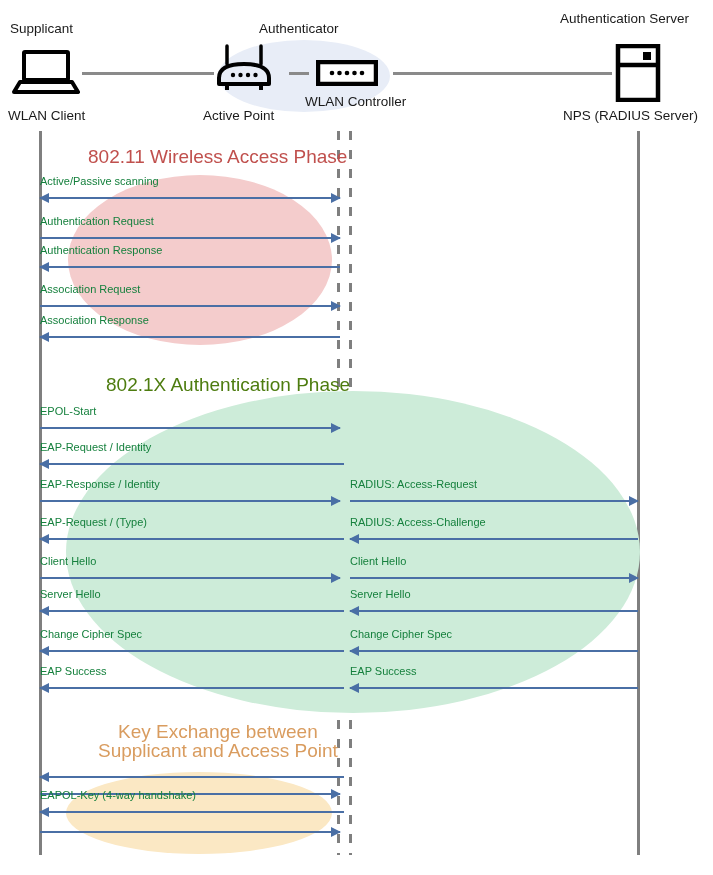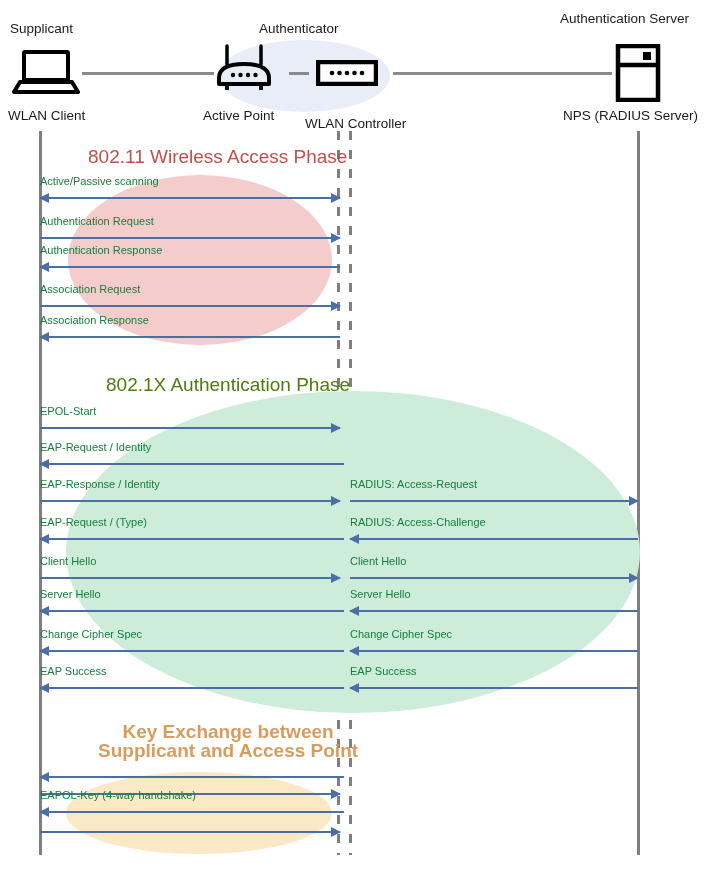--- a/index.html
+++ b/index.html
@@ -182,35 +182,35 @@
   <div class="icon" style="left:615px; top:44px;">
     <svg width="46" height="58" viewBox="0 0 46 58" xmlns="http://www.w3.org/2000/svg">
       <rect x="3" y="2" width="40" height="54" fill="#fff" stroke="#000" stroke-width="4.5"></rect>
       <line x1="3" y1="21" x2="43" y2="21" stroke="#000" stroke-width="4.5"></line>
       <rect x="28" y="8" width="8" height="8" fill="#000"></rect>
     </svg>
   </div>
 
   <div class="device-label" style="left:8px; top:109px;">WLAN Client</div>
   <div class="device-label" style="left:203px; top:109px;">Active Point</div>
-  <div class="device-label" style="left:305px; top:117px;">WLAN Controller</div>
+  <div class="device-label" style="left:305px; top:95px;">WLAN Controller</div>
   <div class="device-label" style="left:563px; top:109px;">NPS (RADIUS Server)</div>
 
   <div class="lifeline" style="left:39px; top:131px; height:724px;"></div>
   <div class="lifeline-dashed" style="left:337px; top:131px; height:724px;"></div>
   <div class="lifeline-dashed" style="left:349px; top:131px; height:724px;"></div>
   <div class="lifeline" style="left:637px; top:131px; height:724px;"></div>
 
   <div id="phase-layer">
       <div class="phase-ellipse" style="left: 68px; top: 175px; width: 264px; height: 170px; background: rgb(244, 204, 204);"></div>
       <div class="phase-title" style="left: 88px; top: 147px; color: rgb(192, 80, 77);">802.11 Wireless Access Phase</div>
       <div class="phase-ellipse" style="left: 66px; top: 391px; width: 574px; height: 322px; background: rgb(205, 236, 217);"></div>
       <div class="phase-title" style="left: 106px; top: 375px; color: #4d7c0f;">802.1X Authentication Phase</div>
       <div class="phase-ellipse" style="left: 66px; top: 772px; width: 266px; height: 82px; background: rgb(251, 232, 196);"></div>
-      <div class="phase-title" style="left: 98px; top: 722px; color: rgb(217, 156, 95); text-align: center; font-weight: bold;">
+      <div class="phase-title" style="left: 98px; top: 722px; color: rgb(217, 156, 95); text-align: center;">
         <div>Key Exchange between</div>
         <div>Supplicant and Access Point</div>
       </div>
     </div>
   <div id="message-layer">
       <div class="msg" style="left: 40px; width: 300px; top: 197px;">
         <div class="line" style="background: rgb(74, 111, 165);"></div>
         <div class="head right" style="border-left-color: rgb(74, 111, 165);"></div>
         <div class="head left" style="border-right-color: rgb(74, 111, 165);"></div>
         <div class="caption">Active/Passive scanning</div>

